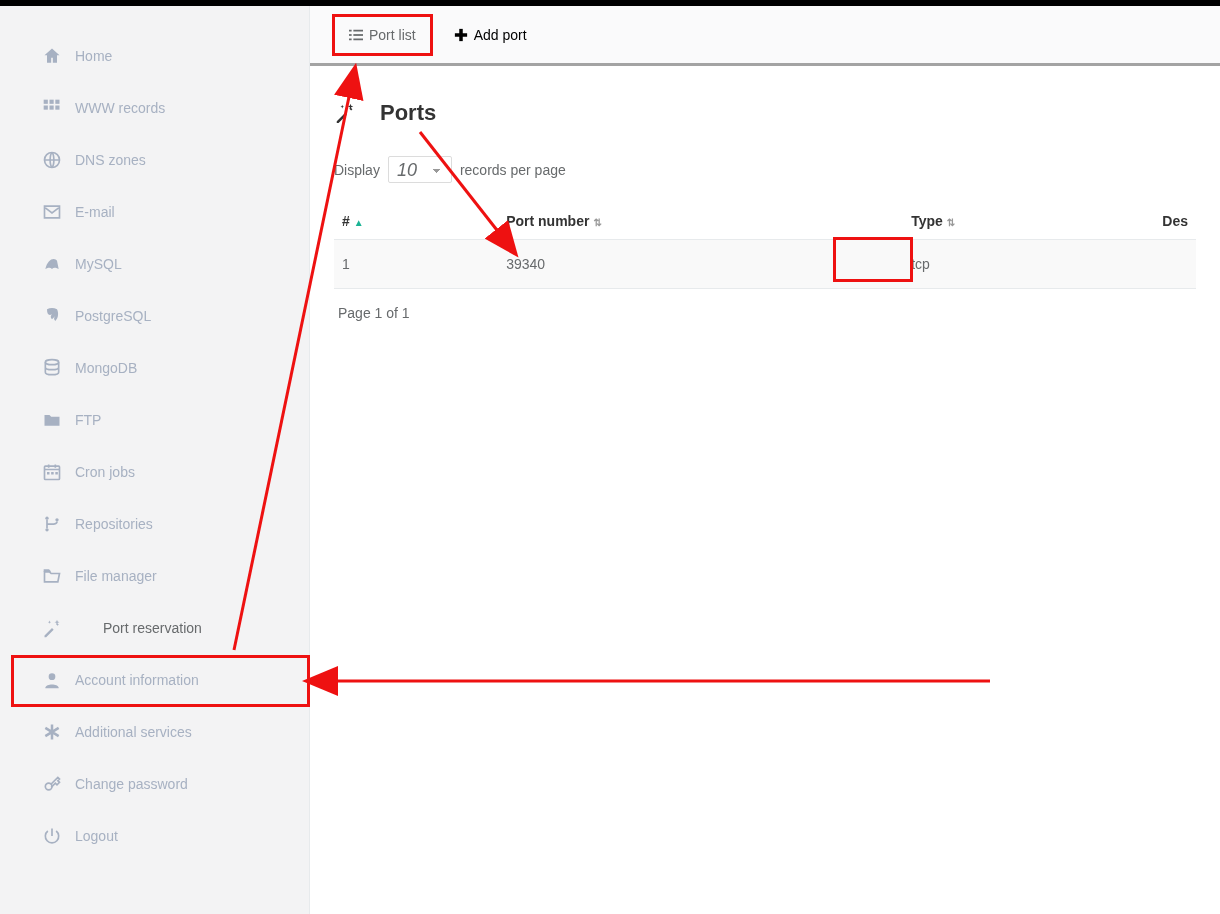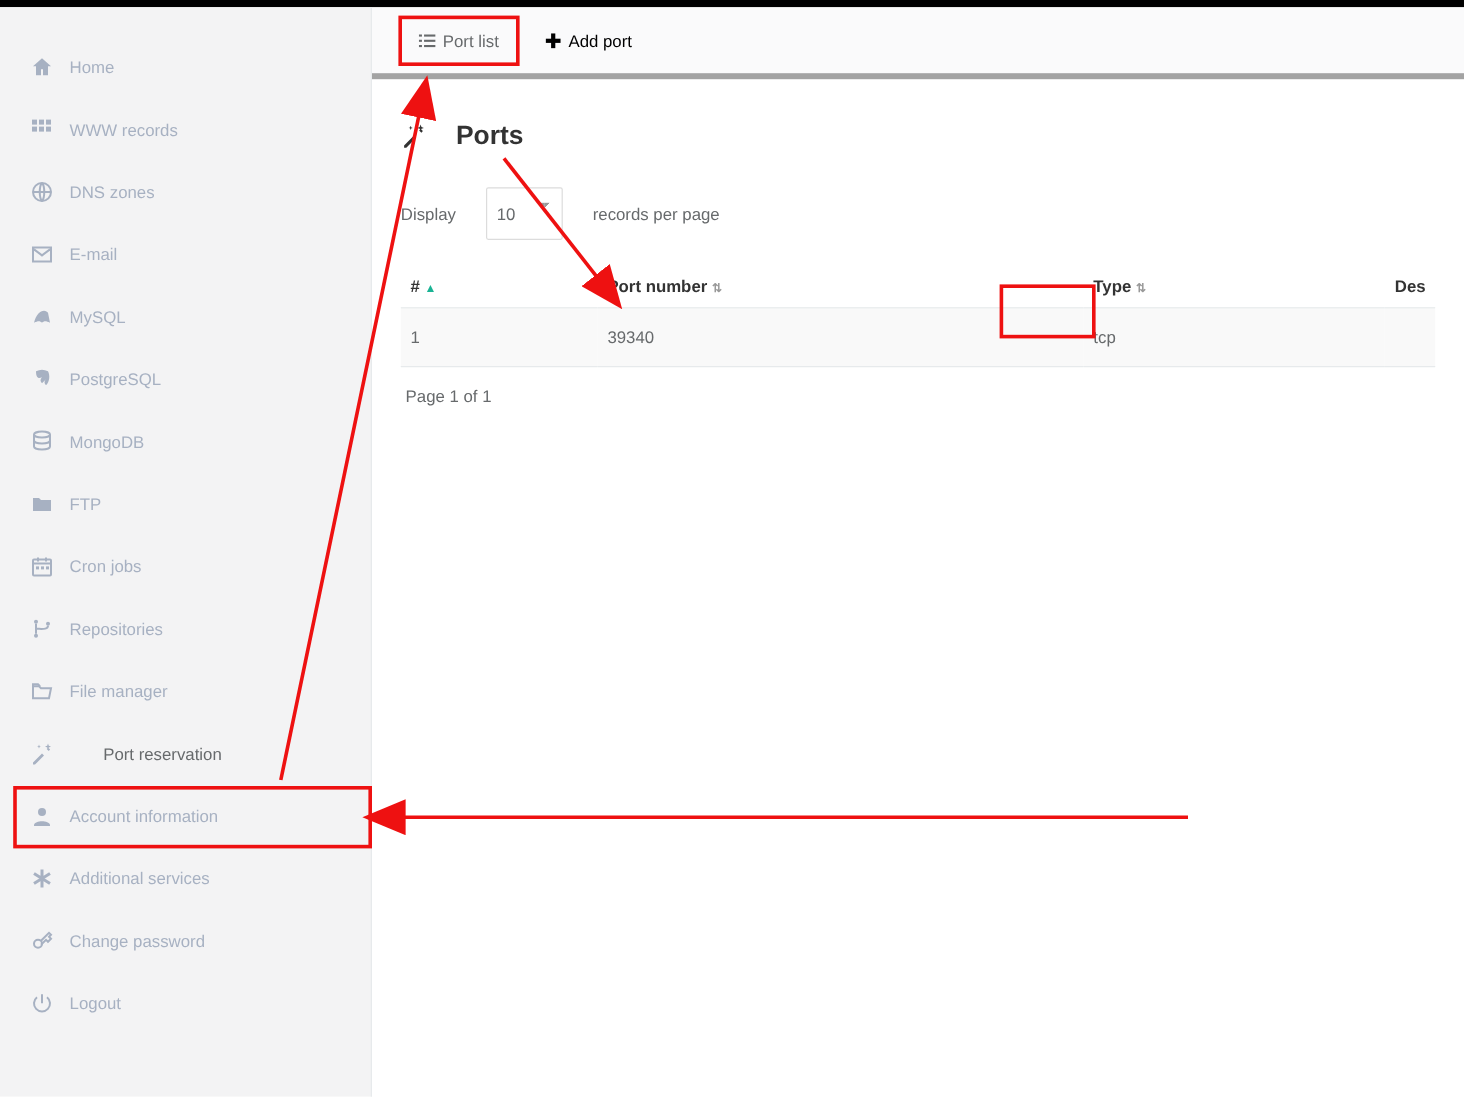--- a/index.html
+++ b/index.html
@@ -22,21 +22,21 @@
       display: flex;
       height: calc(100% - 6px);
     }
     .sidebar {
       width: 310px;
       background: #f3f3f4;
       border-right: 1px solid #e7eaec;
       padding-top: 24px;
     }
     .sidebar .padblock {
-      padding-left: 4px;
+      padding-left: 21px;
       padding-right: 14px;
     }
     .nav-item {
       display: flex;
       align-items: center;
       height: 52px;
       padding: 0 20px;
       color: #a7b1c2;
       cursor: pointer;
       font-size: 14px;
@@ -58,21 +58,21 @@
       flex: 1;
       display: flex;
       flex-direction: column;
       overflow: hidden;
     }
     .tabs-bar {
       display: flex;
       align-items: center;
       height: 60px;
       padding: 0 10px 0 22px;
-      border-bottom: 5px solid #a3a3a3;
+      border-bottom: 3px solid #a3a3a3;
       background: #fafafb;
       gap: 4px;
     }
     .tab-btn {
       display: inline-flex;
       align-items: center;
       gap: 6px;
       padding: 10px 14px;
       color: #000000;
       font-size: 14px;
@@ -94,39 +94,40 @@
       gap: 24px;
       font-size: 22px;
       font-weight: 700;
       color: #333;
       padding: 10px 0 30px 0;
     }
     .page-title .ticon { font-size: 22px; color: #333; }
     .controls-row {
       display: flex;
       align-items: center;
-      gap: 25px;
+      gap: 8px;
       font-size: 14px;
       color: #676a6c;
       padding-bottom: 20px;
     }
     .len-select {
       width: 64px;
-      height: 44px;
+      height: 27px;
       border: 1px solid #dcdcdc;
       border-radius: 2px;
       background: #fff;
       padding: 0 8px;
-      font-size: 14px;
+      font-size: 18px;
       color: #676a6c;
       appearance: none;
       background-image: linear-gradient(45deg, transparent 50%, #999 50%), linear-gradient(135deg, #999 50%, transparent 50%);
       background-position: calc(100% - 14px) 12px, calc(100% - 10px) 12px;
       background-size: 4px 4px, 4px 4px;
       background-repeat: no-repeat;
+      font-style: italic;
     }
     table.data {
       width: 100%;
       border-collapse: collapse;
     }
     table.data thead th {
       text-align: left;
       font-weight: 700;
       color: #333;
       font-size: 14px;

